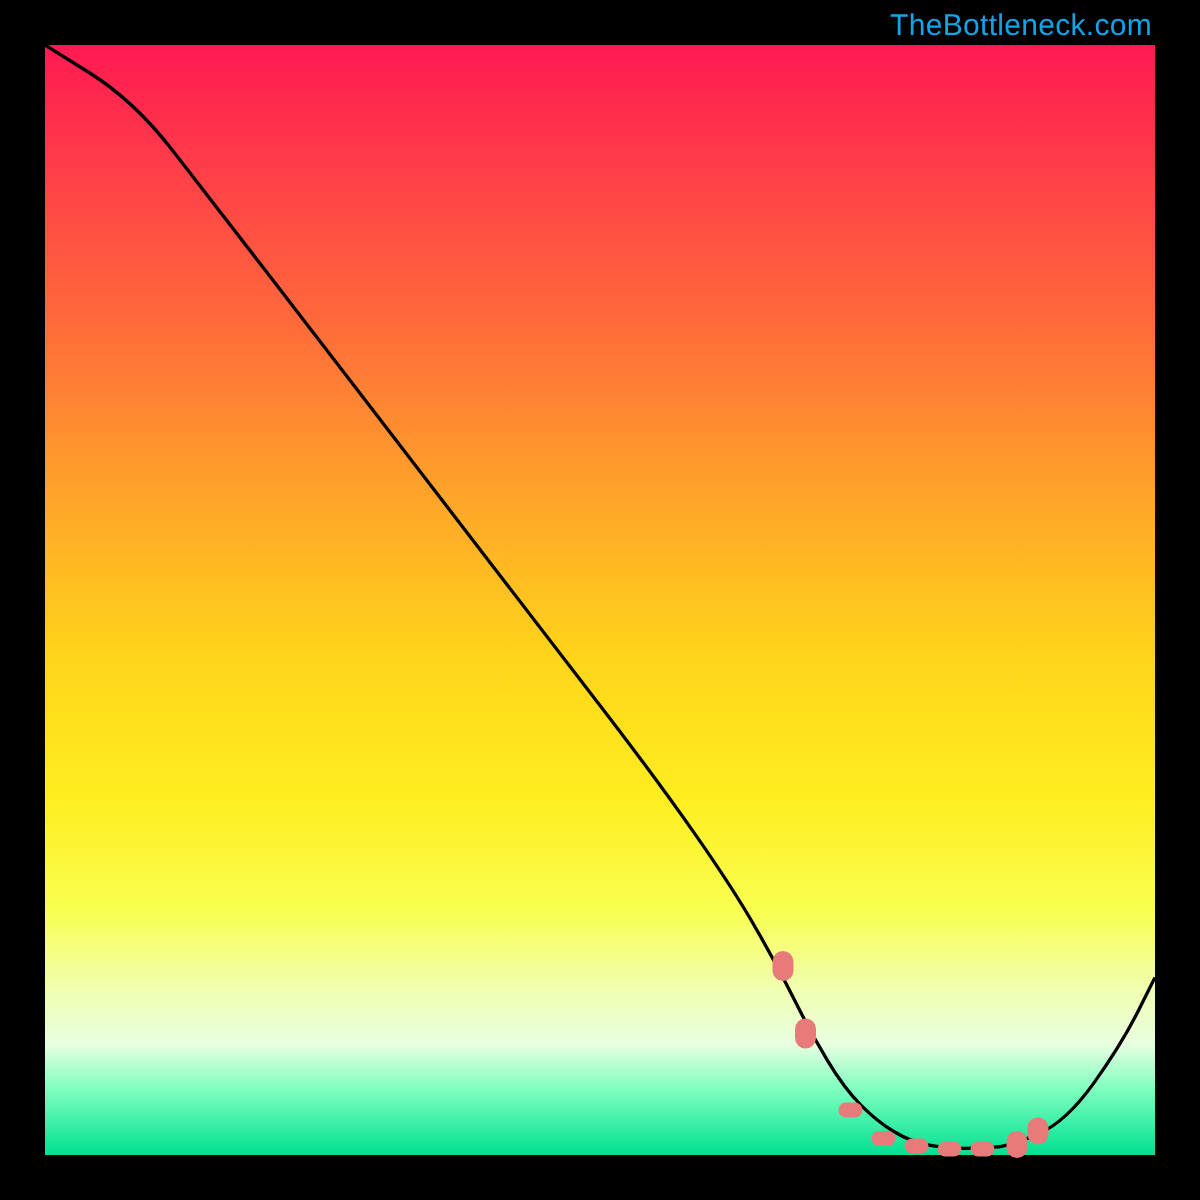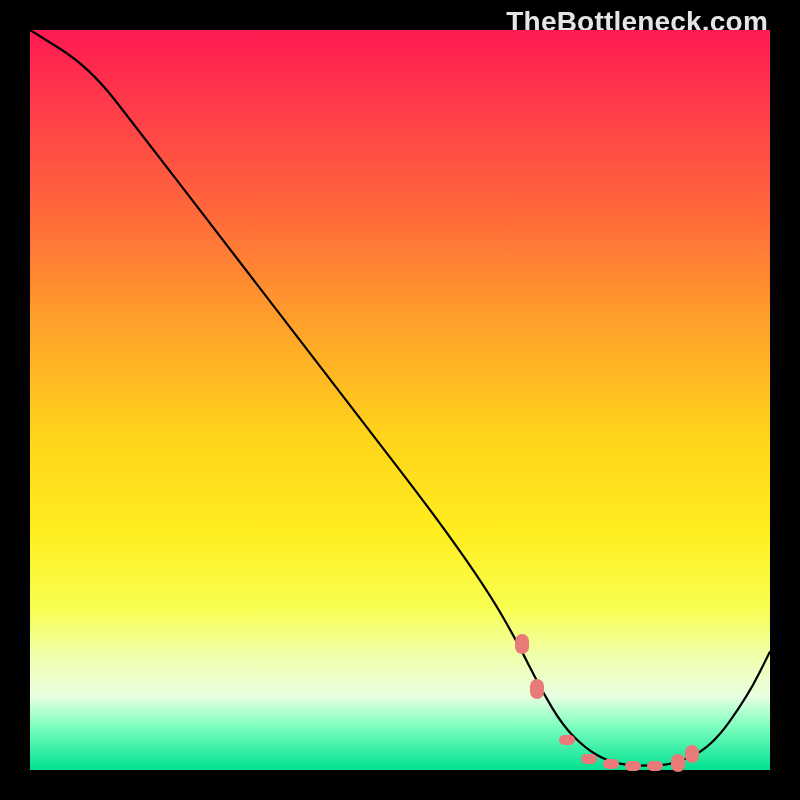--- a/index.html
+++ b/index.html
@@ -25,23 +25,23 @@
       #f0ffb0 85%,
       #e8ffe0 90%,
       #80ffc0 94%,
       #00e090 100%
     );
   }
   .watermark {
     position: absolute;
     top: 6px; right: 32px;
     font-family: Arial, Helvetica, sans-serif;
-    font-size: 28px;
-    font-weight: bold;
-    color: #e5e5e5;
+    font-size: 20px;
+    font-weight: normal;
+    color: #0ea5e9;
     letter-spacing: 0.2px;
   }
   svg.curve {
     position: absolute;
     left: 0; top: 0;
     width: 740px; height: 740px;
   }
   .marker {
     position: absolute;
     background: #e97a7a;

